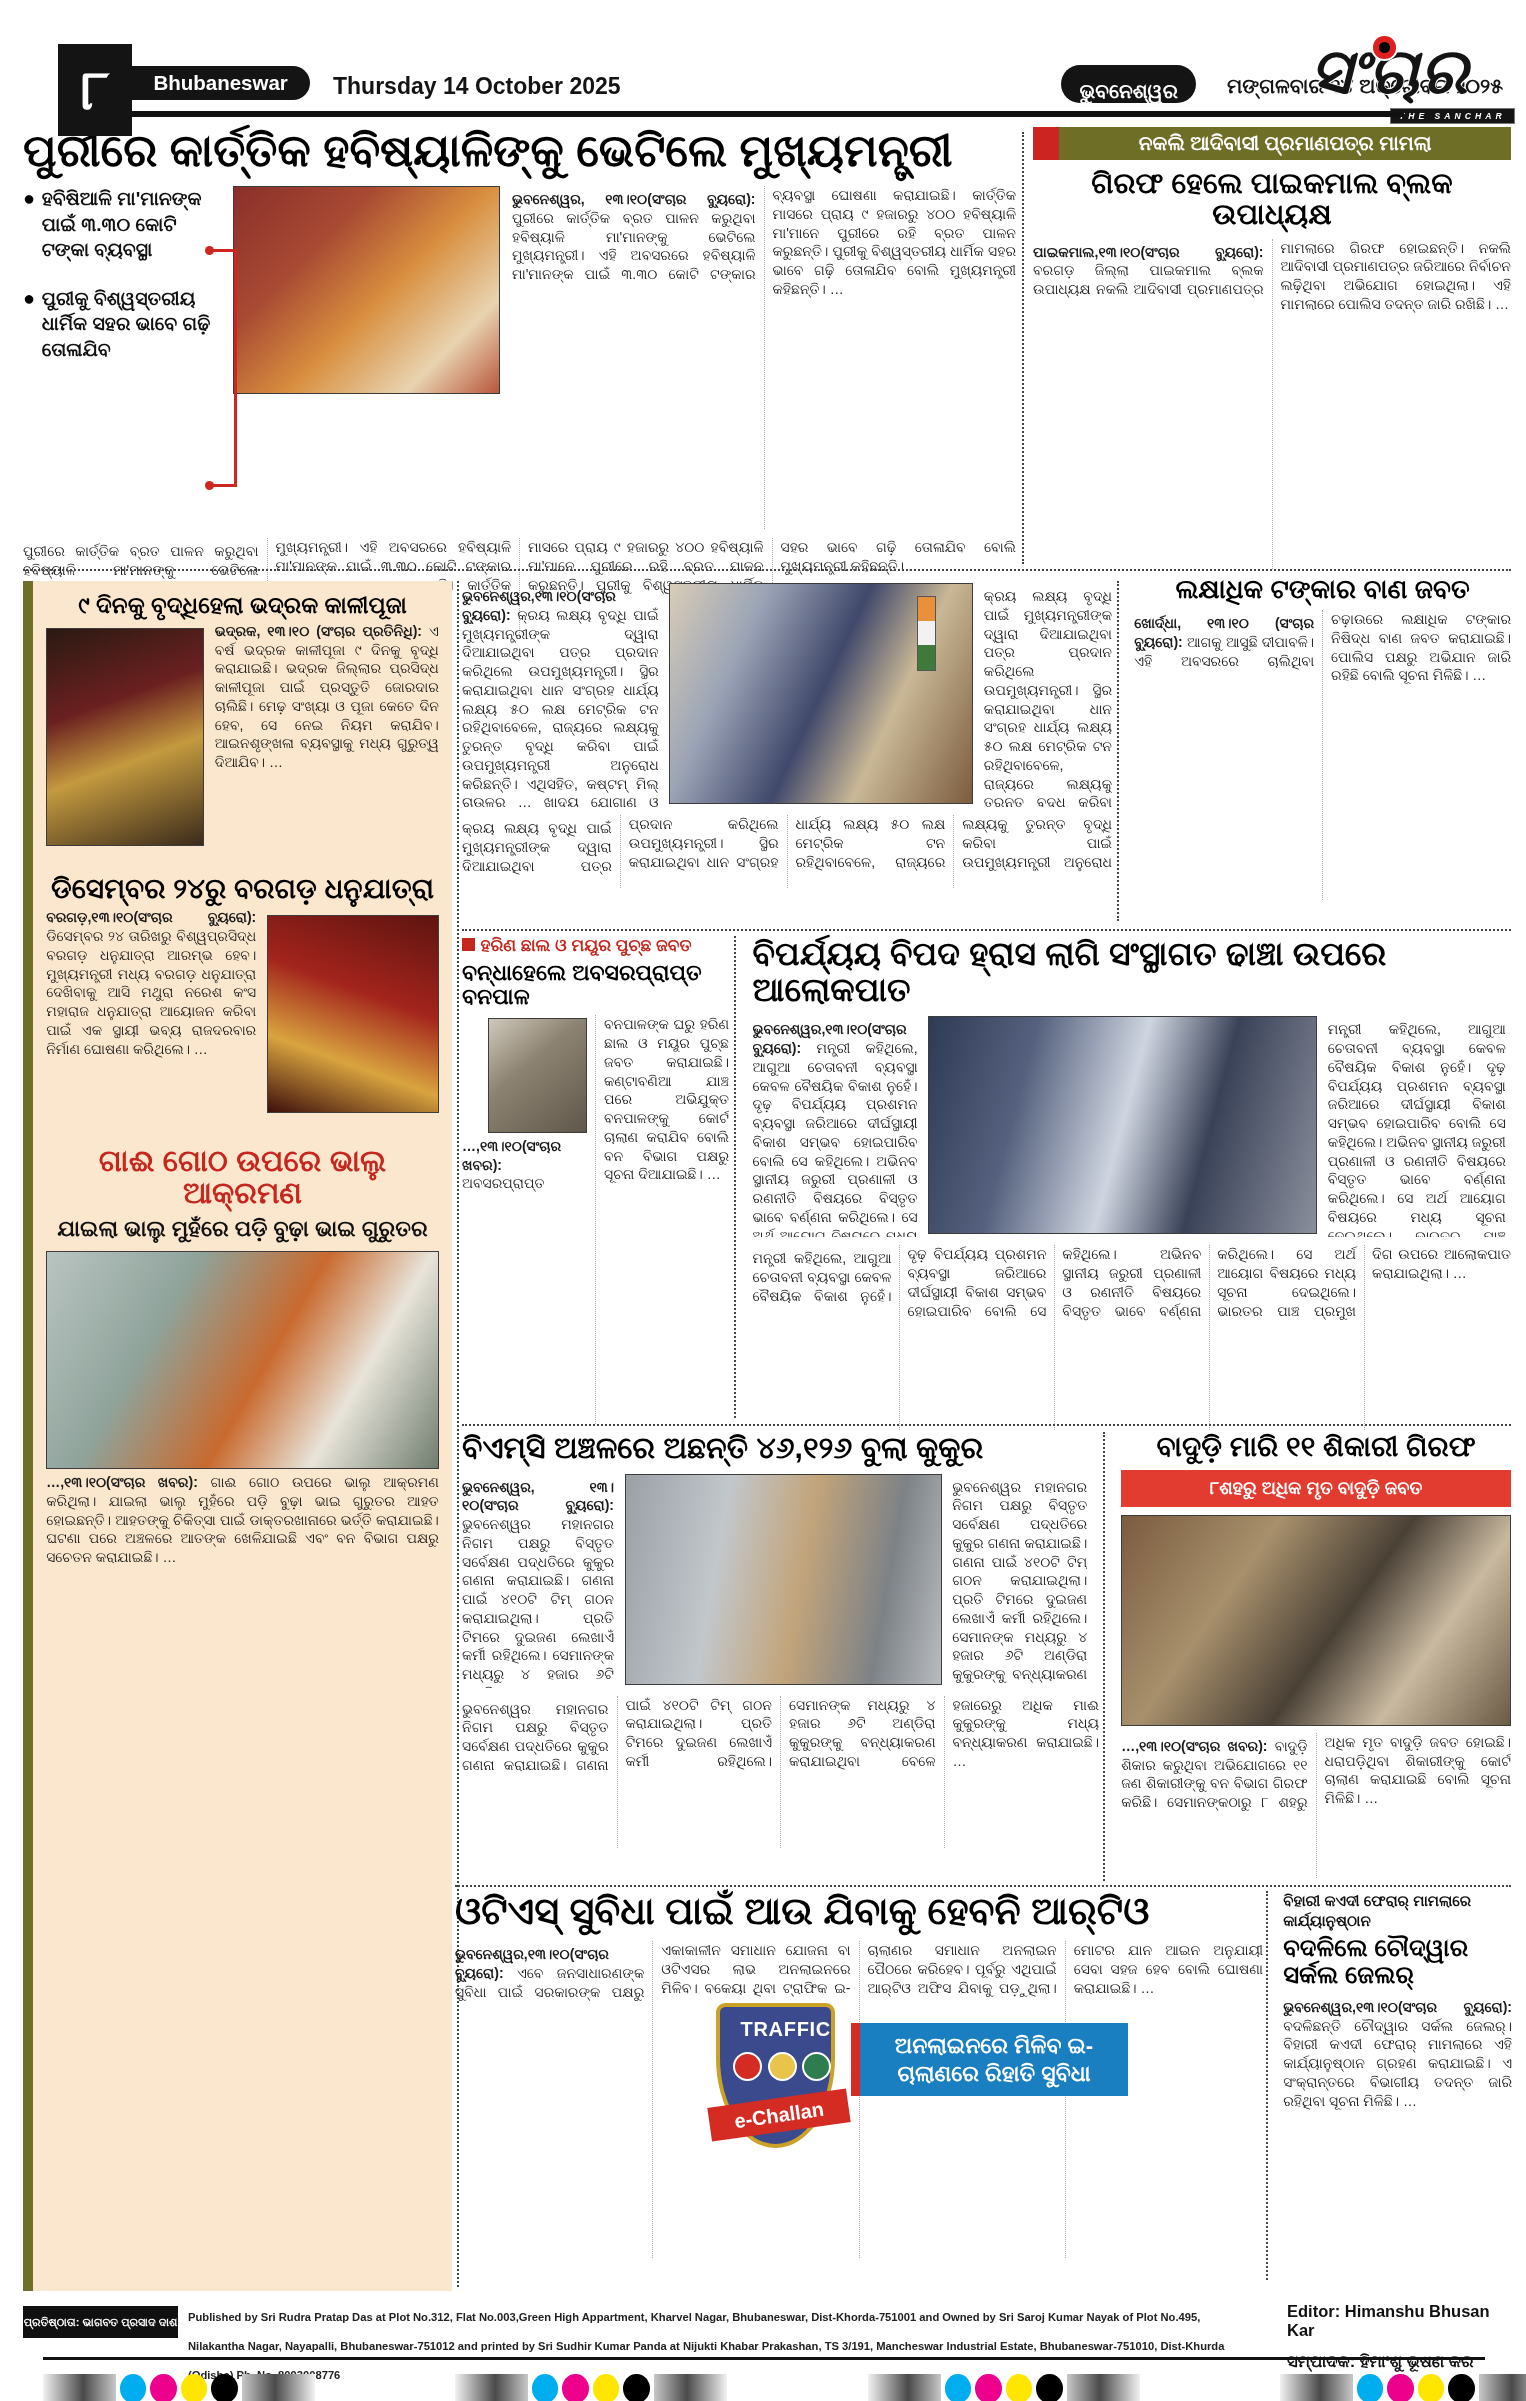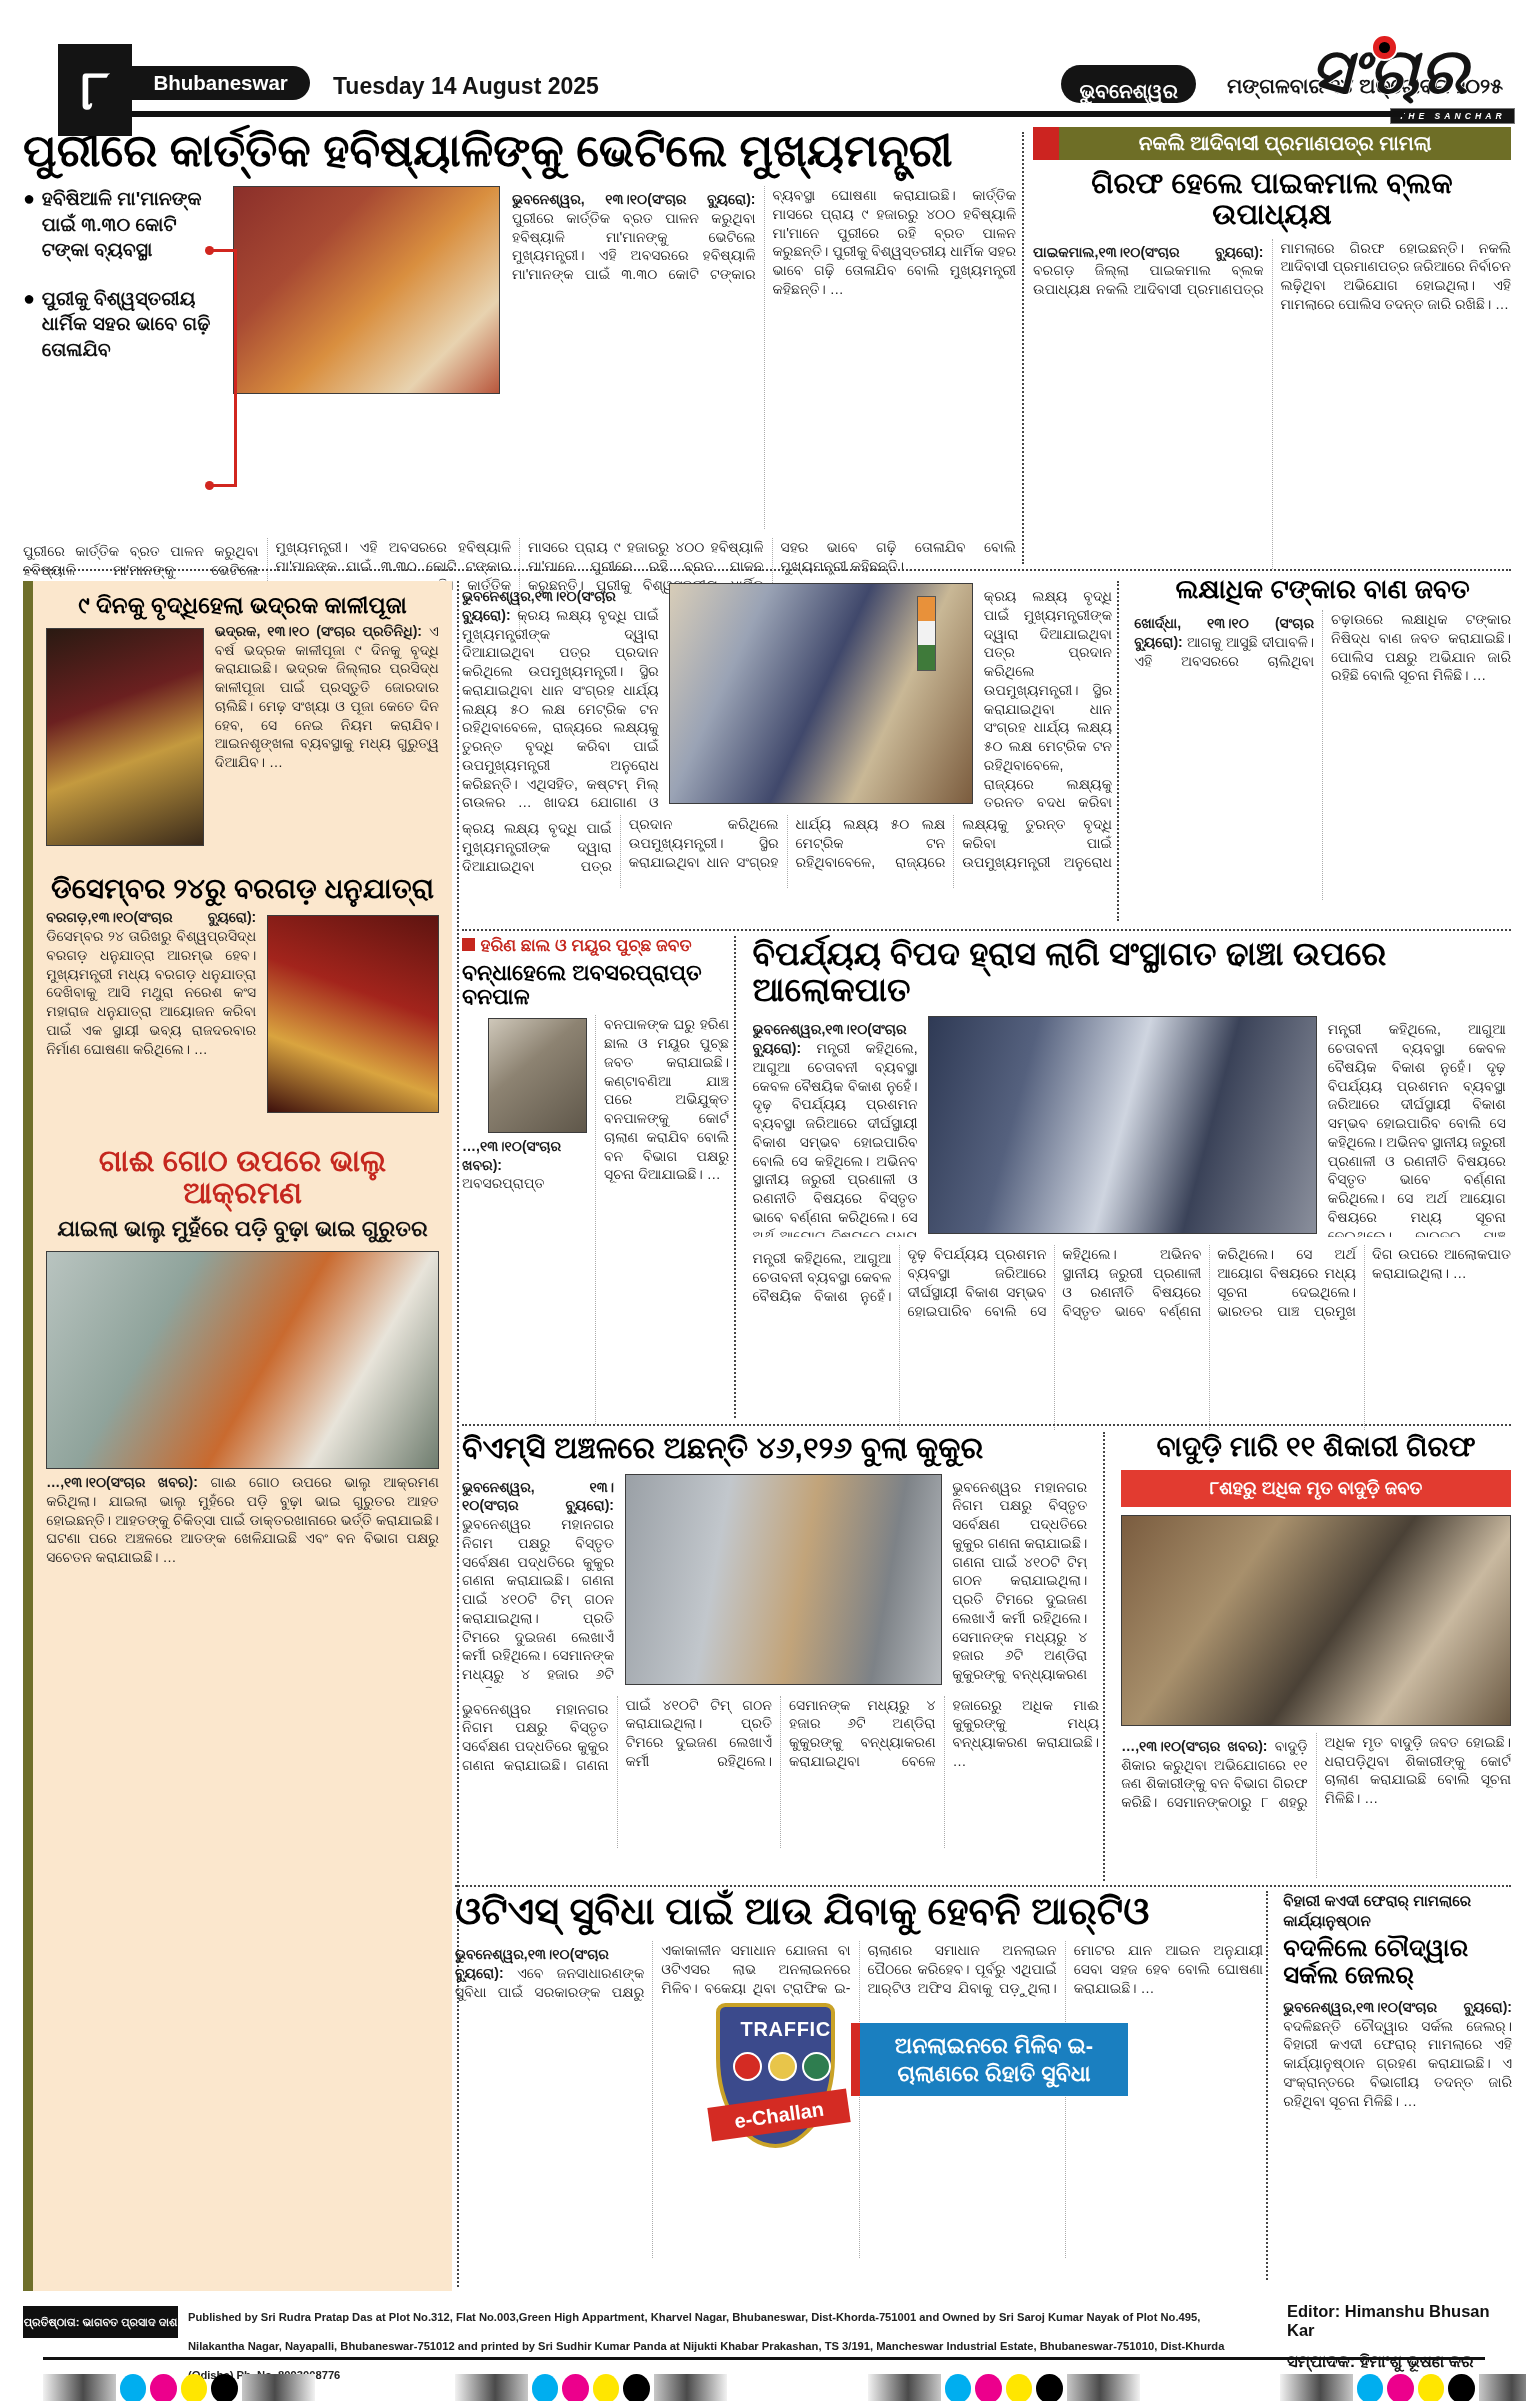--- a/index.html
+++ b/index.html
@@ -153,21 +153,21 @@
 <body>
 
 <div class="page">
 
   <div class="pagenum-box">
     <span>୮</span>
   </div>
   <div class="badge-en">
     <span>Bhubaneswar</span>
   </div>
-  <div class="date-en">Tuesday 14 August 2025</div>
+  <div class="date-en">Thursday 14 October 2025</div>
   <div class="badge-od">
     <span>ଭୁବନେଶ୍ୱର</span>
   </div>
   <div class="date-od">ମଙ୍ଗଳବାର ୧୪ ଅକ୍ଟୋବର ୨୦୨୫</div>
   <div class="masthead">
     <div class="mh-title">ସଂଚାର</div>
     <span class="mh-ring"></span>
     <div class="mh-sub">THE SANCHAR</div>
   </div>
   <div class="top-rule"></div>

